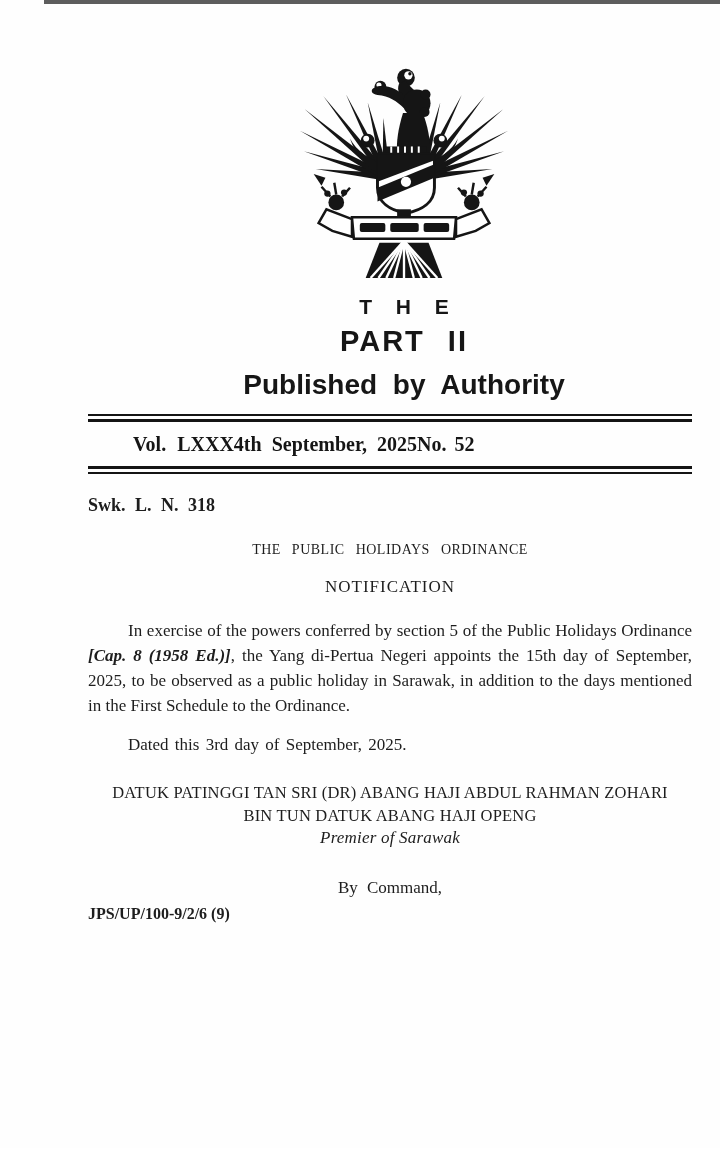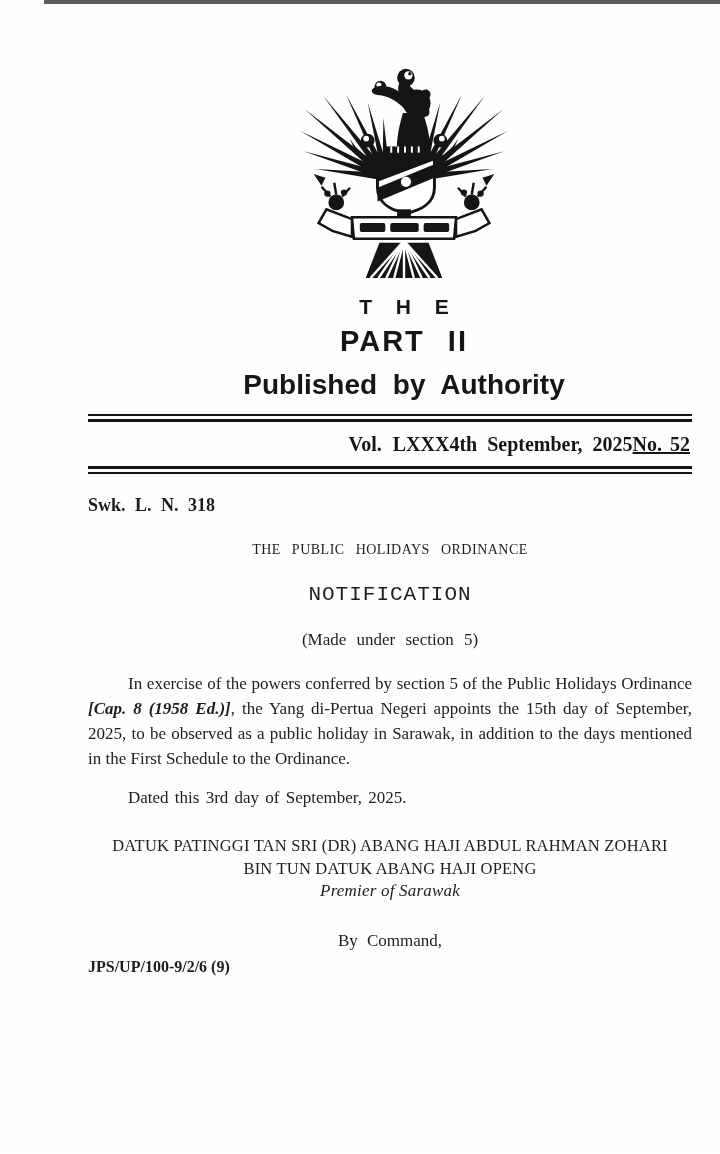--- a/index.html
+++ b/index.html
@@ -19,33 +19,33 @@
   .masthead{text-align:center;font-family:"Liberation Sans", sans-serif;font-weight:bold;color:#161616;}
   .m-the{margin-top:12px;font-size:21px;letter-spacing:9px;line-height:22px;text-indent:9px;}
   .m-title{margin-top:15px;font-size:36px;line-height:40px;word-spacing:11px;letter-spacing:0.5px;}
   .m-part{margin-top:6px;font-size:29px;line-height:34px;word-spacing:13px;letter-spacing:2px;}
   .m-pub{margin-top:14px;font-size:28px;line-height:26px;word-spacing:8px;}
 
   .band{margin:16px 72px 0 44px;}
   .rule-tt{height:3px;border-top:2px solid #141414;border-bottom:3px solid #141414;}
   .rule-bt{height:3px;border-top:3px solid #141414;border-bottom:2px solid #141414;}
   .issue-row{
-    display:flex;justify-content:flex-end;align-items:baseline;
+    display:flex;justify-content:flex-start;align-items:baseline;
     padding:11px 2px 10px 2px;
     font-weight:bold;font-size:20px;color:#151515;margin-left:43px;
   }
   .issue-vol{word-spacing:6px;}
   .issue-date{word-spacing:5px;}
-  .issue-no{word-spacing:3px;text-decoration:underline;}
+  .issue-no{word-spacing:3px;}
 
   .content{margin:0 72px 0 44px;color:#1d1d1d;}
   .swk{margin-top:21px;font-weight:bold;font-size:18px;word-spacing:5px;}
   .c-line{text-align:center;}
   .ord-title{margin-top:26px;font-size:14px;word-spacing:7px;letter-spacing:0.5px;}
-  .notif{margin-top:25px;font-size:21px;letter-spacing:1px;font-family:Liberation Mono, monospace;}
+  .notif{margin-top:19px;font-size:17px;letter-spacing:1px;}
   .made{margin-top:24px;font-size:17px;word-spacing:6px;}
   .para{
     margin-top:21px;font-size:17px;line-height:25px;
     text-align:justify;text-indent:40px;
   }
   .cap-ref{font-weight:bold;font-style:italic;}
   .dated{margin-top:16px;font-size:17px;padding-left:40px;word-spacing:2px;}
   .by-cmd{margin-top:29px;font-size:17px;word-spacing:5px;}
   .sig{margin-top:26px;font-size:16.5px;line-height:23px;letter-spacing:0.2px;}
   .sig-title{font-style:italic;font-size:17px;line-height:22px;}
@@ -166,21 +166,20 @@
       <span class="issue-no">No. 52</span>
     </div>
     <div class="rule-bt"></div>
   </div>
 
   <div class="content">
     <div class="swk">Swk. L. N. 318</div>
 
     <div class="c-line ord-title">THE PUBLIC HOLIDAYS ORDINANCE</div>
     <div class="c-line notif">NOTIFICATION</div>
-    <div class="c-line made">(Made under section 5)</div>
 
     <p class="para"><span>In exercise of the powers conferred by section 5 of the Public Holidays Ordinance </span><span class="cap-ref">[Cap. 8 (1958 Ed.)]</span><span>, the Yang di-Pertua Negeri appoints the 15th day of September, 2025, to be observed as a public holiday in Sarawak, in addition to the days mentioned in the First Schedule to the Ordinance.</span></p>
 
     <div class="dated">Dated  this 3rd day of September, 2025.</div>
 
     <div class="c-line sig">
       <div>DATUK PATINGGI TAN SRI (DR) ABANG HAJI ABDUL RAHMAN ZOHARI</div>
       <div>BIN TUN DATUK ABANG HAJI OPENG</div>
       <div class="sig-title">Premier of Sarawak</div>
     </div>

